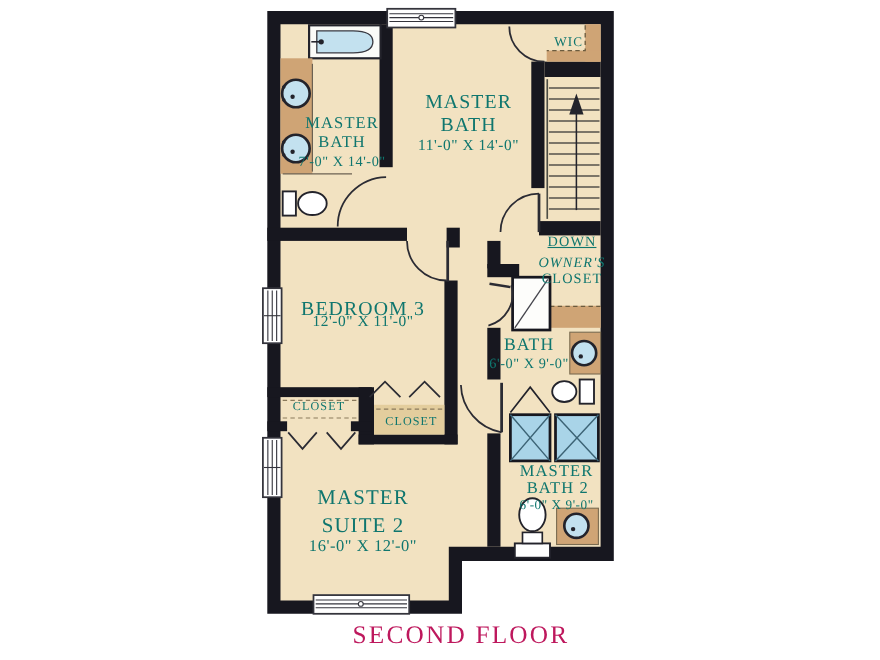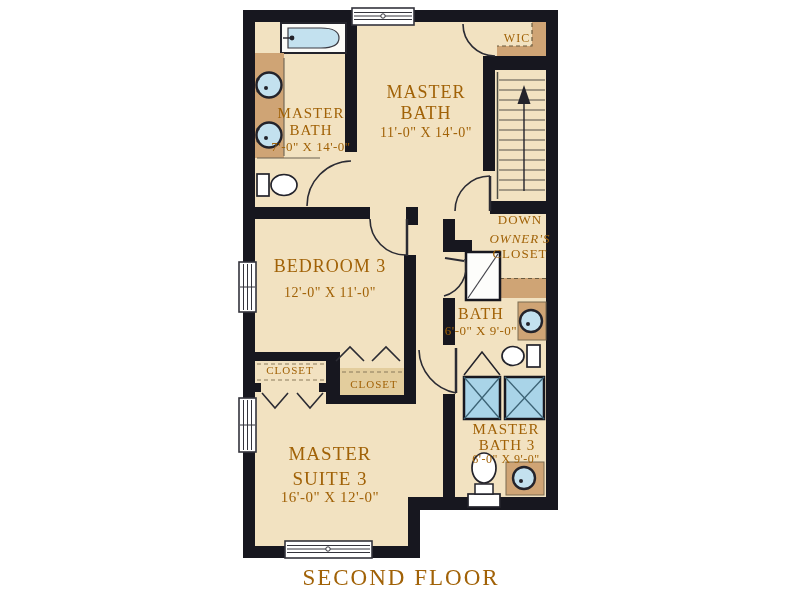--- a/index.html
+++ b/index.html
@@ -1,23 +1,23 @@
 <!DOCTYPE html>
 <html><head>
 <meta charset="utf-8">
 <style>
   html,body{margin:0;padding:0;background:#ffffff;}
   #stage{position:relative;width:800px;height:600px;background:#ffffff;overflow:hidden;
          font-family:"Liberation Serif","DejaVu Serif",serif;}
   #plan-svg{position:absolute;left:0;top:0;}
-  .lbl{position:absolute;transform:translate(-50%,-50%);color:#a16207;
+  .lbl{position:absolute;transform:translate(-50%,-50%);color:#0f766e;
        letter-spacing:1px;white-space:nowrap;line-height:1;
        font-family:"Liberation Serif","DejaVu Serif",serif;}
   .dims{letter-spacing:0.5px;}
-  .title{color:#a16207;letter-spacing:2px;}
+  .title{color:#be185d;letter-spacing:2px;margin-left:18px;}
 </style>
 </head>
 <body>
 
 <div id="stage">
 
 <svg id="plan-svg" width="800" height="600" viewBox="0 0 800 600">
 
   <g>
     <polygon points="243,10 558,10 558,510 420,510 420,558 243,558" fill="#17171f"></polygon>
@@ -219,36 +219,36 @@
 <div class="lbl" style="left:311px;top:113px;font-size:15px;">MASTER</div>
 <div class="lbl" style="left:311px;top:130px;font-size:15px;">BATH</div>
 <div class="lbl dims" style="left:311px;top:146px;font-size:13px;">7'-0" X 14'-0"</div>
 
 <div class="lbl" style="left:426px;top:92px;font-size:18px;">MASTER</div>
 <div class="lbl" style="left:426px;top:113px;font-size:18px;">BATH</div>
 <div class="lbl dims" style="left:426px;top:133px;font-size:14px;">11'-0" X 14'-0"</div>
 
 <div class="lbl" style="left:517px;top:38px;font-size:12px;">WIC</div>
 
-<div class="lbl" style="left:520px;top:219px;font-size:13px;">DOWN</div>
+<div class="lbl" style="left:520px;top:219px;font-size:13px;text-decoration:underline;">DOWN</div>
 <div class="lbl" style="left:520px;top:238px;font-size:13px;font-style:italic;">OWNER'S</div>
 <div class="lbl" style="left:520px;top:253px;font-size:13px;">CLOSET</div>
 
-<div class="lbl" style="left:330px;top:266px;font-size:18px;">BEDROOM 3</div>
+<div class="lbl" style="left:330px;top:280px;font-size:18px;">BEDROOM 3</div>
 <div class="lbl dims" style="left:330px;top:293px;font-size:14px;">12'-0" X 11'-0"</div>
 
 <div class="lbl" style="left:481px;top:314px;font-size:16px;">BATH</div>
 <div class="lbl dims" style="left:481px;top:330px;font-size:13px;">6'-0" X 9'-0"</div>
 
 <div class="lbl" style="left:290px;top:370px;font-size:11px;">CLOSET</div>
 <div class="lbl" style="left:374px;top:384px;font-size:11px;">CLOSET</div>
 
 <div class="lbl" style="left:330px;top:453px;font-size:19px;">MASTER</div>
-<div class="lbl" style="left:330px;top:478px;font-size:19px;">SUITE 3</div>
+<div class="lbl" style="left:330px;top:478px;font-size:19px;">SUITE 2</div>
 <div class="lbl dims" style="left:330px;top:497px;font-size:15px;">16'-0" X 12'-0"</div>
 
 <div class="lbl" style="left:506px;top:429px;font-size:15px;">MASTER</div>
-<div class="lbl" style="left:507px;top:445px;font-size:15px;">BATH 3</div>
+<div class="lbl" style="left:507px;top:445px;font-size:15px;">BATH 2</div>
 <div class="lbl dims" style="left:506px;top:459px;font-size:12px;">6'-0" X 9'-0"</div>
 
 <div class="lbl title" style="left:401px;top:577px;font-size:23px;">SECOND FLOOR</div>
 
 </div>
 
 </body></html>

